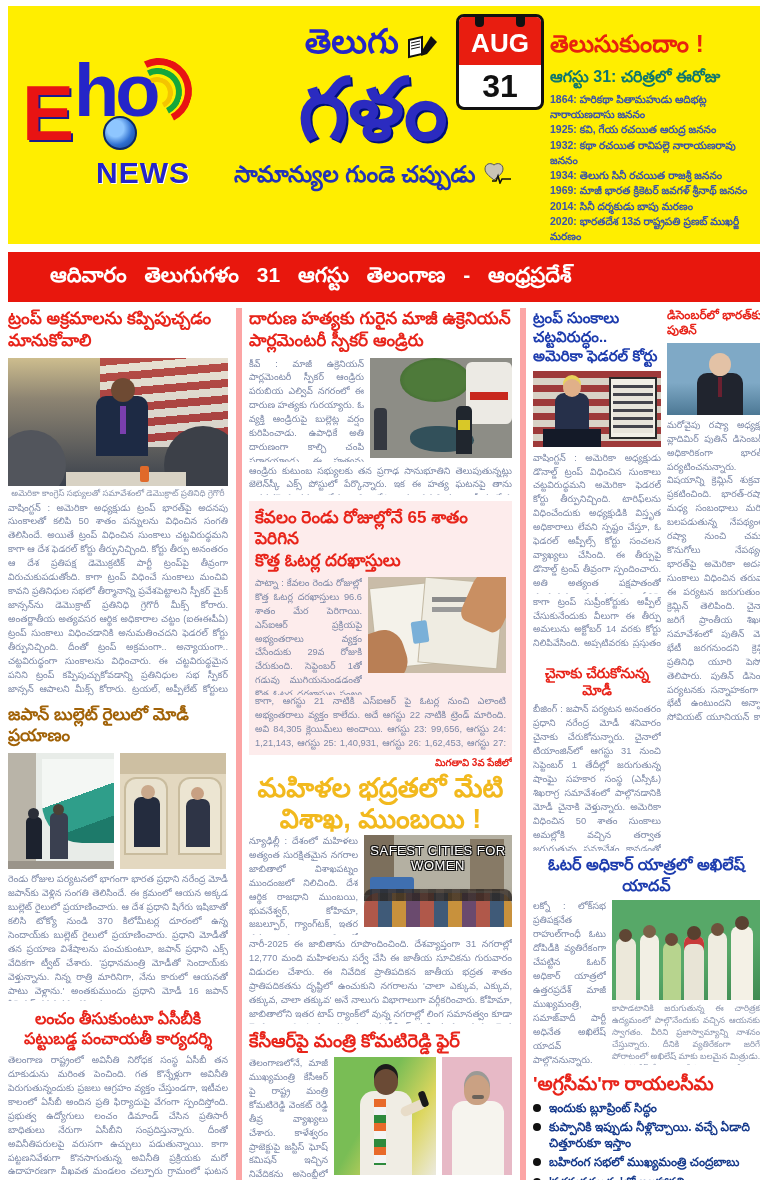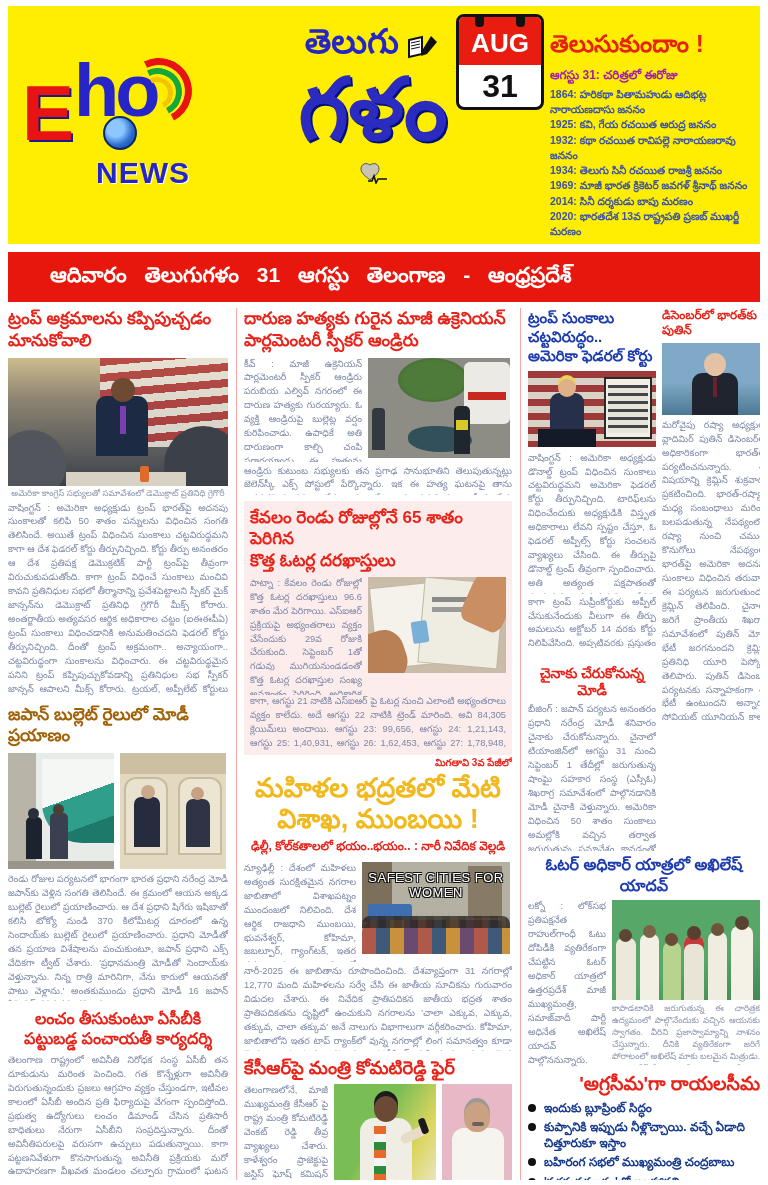--- a/index.html
+++ b/index.html
@@ -23,31 +23,31 @@
   .book-icon { display:inline-block; vertical-align:middle; margin-left:4px; }
   .title-main { font-size:86px; font-weight:900; color:#2b2bc0; line-height:0.95; text-shadow:2px 2px 0 #00107a; }
   .tagline { margin-top:10px; font-size:23px; font-weight:900; color:#2333b8; }
   .heart-icon { display:inline-block; vertical-align:middle; margin-left:2px; }
   .calendar { position:absolute; left:448px; top:8px; width:88px; height:96px; background:#ffffff; border:3px solid #111; border-radius:8px; overflow:hidden; }
   .cal-top { height:48px; background:#e81d10; color:#fff; font-weight:900; font-size:26px; text-align:center; line-height:52px; position:relative; }
   .cal-ring { position:absolute; top:-6px; width:9px; height:16px; background:#111; border-radius:4px; }
   .cal-day { height:31px; color:#111; font-weight:900; font-size:32px; text-align:center; line-height:42px; }
   .know-box { width:222px; padding:24px 10px 4px 12px; }
   .know-title { color:#e8220e; font-size:24px; font-weight:900; margin-bottom:4px; }
-  .know-sub { color:#a21caf; font-size:12px; font-weight:900; margin-bottom:2px; }
+  .know-sub { color:#0f766e; font-size:16px; font-weight:900; margin-bottom:2px; }
   .know-list { list-style:none; }
   .know-list li { color:#3a52aa; font-size:10.5px; font-weight:700; line-height:1.45; }
 
   
   .date-band { position:absolute; left:8px; top:252px; width:752px; height:50px; background:#e8170d; color:#ffffff; display:flex; align-items:center; padding-left:42px; font-size:21px; font-weight:900; word-spacing:12px; }
 
   
   .content { position:absolute; left:8px; top:308px; width:752px; height:872px; display:grid; grid-template-columns:220px 276px 240px; column-gap:8px; overflow:hidden; }
   .col { overflow:hidden; }
-  .col-mid, .col-right { border-left:1px solid #fca5a5; padding-left:7px; }
+  .col-mid, .col-right { border-left:6px solid #fca5a5; padding-left:7px; }
 
   .hl { font-weight:900; line-height:1.28; }
   .hl-red { color:#e8241a; }
   .hl-blue { color:#1d3cae; }
   .hl-orange { color:#a16207; }
   .body-txt { font-size:9.3px; line-height:1.5; color:#7c88a7; text-align:justify; overflow:hidden; }
   .body-txt::first-line { }
   .caption { font-size:8.5px; color:#8a94ad; text-align:center; overflow:hidden; }
   .more-note { color:#e8241a; font-size:10px; font-weight:900; text-align:right; margin:2px 0; }
   .row { display:flex; gap:6px; }
@@ -92,20 +92,21 @@
         <span class="book-icon">
           <svg width="34" height="26" viewBox="0 0 34 26">
               <path d="M2 6 L15 3 L15 20 L2 23 Z" fill="#fff" stroke="#111" stroke-width="2"></path>
               <path d="M4 9 L13 7 M4 12 L13 10 M4 15 L13 13" stroke="#111" stroke-width="1"></path>
               <path d="M24 2 L30 8 L20 20 L14 22 L16 15 Z" fill="#111"></path>
             </svg>
         </span>
       </div>
       <div class="title-main">గళం</div>
       <div class="tagline">
+        <span>సామాన్యుల గుండె చప్పుడు</span>
         <span class="heart-icon">
           <svg width="28" height="22" viewBox="0 0 28 22">
               <path d="M10 3 C6 0 1 2 1 7 C1 12 8 16 10 18 C12 16 19 12 19 7 C19 2 14 0 10 3 Z" fill="#c9c4b4" stroke="#555" stroke-width="1"></path>
               <path d="M8 19 L12 19 L14 14 L16 21 L18 17 L27 17" stroke="#111" stroke-width="1.6" fill="none"></path>
             </svg>
         </span>
       </div>
     </div>
 
     <div class="calendar">
@@ -220,21 +221,20 @@
         </div>
         <p class="body-txt" style="height:56px;">కాగా, ఆగస్టు 21 నాటికి ఎస్ఐఆర్ పై ఓటర్ల నుంచి ఎలాంటి అభ్యంతరాలు వ్యక్తం కాలేదు. అదే ఆగస్టు 22 నాటికి ట్రెండ్ మారింది. అవి 84,305 క్లెయిమ్‌లు అందాయి. ఆగస్టు 23: 99,656, ఆగస్టు 24: 1,21,143, ఆగస్టు 25: 1,40,931, ఆగస్టు 26: 1,62,453, ఆగస్టు 27: 1,78,948, ఆగస్టు 28: 1,95,802కి పెరిగింది.</p>
       </article>
       <div class="more-note">మిగతావి 3వ పేజీలో</div>
 
       <article>
         <h2 class="gold-hl">
           <span>మహిళల భద్రతలో మేటి</span><br>
           <span>విశాఖ, ముంబయి !</span>
         </h2>
-        <div class="women-sub">ఢిల్లీ, కోల్‌కతాలలో భయం..భయం.. : నారీ నివేదిక వెల్లడి</div>
         <div class="row">
           <p class="body-txt" style="width:112px;height:100px;">న్యూఢిల్లీ : దేశంలో మహిళలు అత్యంత సురక్షితమైన నగరాల జాబితాలో విశాఖపట్నం ముందంజలో నిలిచింది. దేశ ఆర్థిక రాజధాని ముంబయి, భువనేశ్వర్, కోహిమా, జబల్పూర్, గ్యాంగ్‌టక్, ఇతర నగరాలు కూడా ఆ జాబితాలో ఉన్నాయి. మహిళలకు రక్షణ లోపించిన నగరాల జాబితాలో దేశ రాజధాని ఢిల్లీ, కోల్‌కతా, శ్రీనగర్, పాట్నా, జైపూర్, ఫరీదాబాద్ ఉన్నాయి.</p>
           <div class="ph" style="width:148px;height:92px;background:linear-gradient(180deg,#b4b0a2 0 55%,#948f82 100%);">
             <div class="abs" style="left:0;top:0;width:30px;height:60px;background:#7c6f5c;"></div>
             <div class="abs" style="right:8px;top:4px;width:34px;height:52px;background:#877a66;"></div>
             <div class="abs" style="left:6px;top:42px;width:44px;height:22px;background:#3f6fb0;border-radius:3px;"></div>
             <div class="abs" style="left:0;bottom:0;width:100%;height:34px;background:repeating-linear-gradient(90deg,#b0584a 0 14px,#3f5a78 14px 28px,#c8913c 28px 42px,#6a4a6e 42px 56px);border-radius:14px 14px 0 0;"></div>
             <div class="abs" style="left:0;bottom:26px;width:100%;height:12px;background:repeating-linear-gradient(90deg,#2a2420 0 8px,#3a302a 8px 16px);opacity:.8;border-radius:8px 8px 0 0;"></div>
             <div class="safest-title">SAFEST CITIES FOR WOMEN</div>
           </div>
@@ -318,21 +318,21 @@
               <div class="abs" style="left:75px;bottom:60px;width:14px;height:14px;border-radius:50%;background:#58402f;"></div>
               <div class="abs" style="left:99px;bottom:64px;width:13px;height:13px;border-radius:50%;background:#6e523c;"></div>
               <div class="abs" style="left:123px;bottom:70px;width:14px;height:14px;border-radius:50%;background:#5a4232;"></div>
             </div>
             <p class="caption" style="height:62px;text-align:justify;margin-top:3px;">కాపాడటానికి జరుగుతున్న ఈ చారిత్రక ఉద్యమంలో పాల్గొనేందుకు వచ్చిన ఆయనకు స్వాగతం. వీరిని ప్రజాస్వామ్యాన్ని నాశనం చేస్తున్నారు. దీనికి వ్యతిరేకంగా జరిగే పోరాటంలో అఖిలేష్ మాకు బలమైన మిత్రుడు. ఉత్తరప్రదేశ్‌తోపాటు దేశవ్యాప్తంగా పేదలు, అణగారిన వర్గాల గొంతుకగా అఖిలేష్ ఉంటారు అని కెసి వేణుగోపాల్ ఎక్స్ పోస్టులో పేర్కొన్నారు. ఈ యాత్ర సెప్టెంబర్ 1న ముగియనుంది.</p>
           </div>
         </div>
       </article>
 
       <article>
-        <h2 class="hl hl-red" style="font-size:19px;text-align:right;margin:4px 0 2px;">'అగ్రసీమ'గా రాయలసీమ</h2>
+        <h2 class="hl hl-red" style="font-size:19px;text-align:left;margin:4px 0 2px;">'అగ్రసీమ'గా రాయలసీమ</h2>
         <div>
           <div class="bullet-row">
               <span class="dot"></span>
               <span class="bullet-txt">ఇందుకు బ్లూప్రింట్ సిద్ధం</span>
             </div>
           <div class="bullet-row">
               <span class="dot"></span>
               <span class="bullet-txt">కుప్పానికి ఇప్పుడు నీళ్లొచ్చాయి. వచ్చే ఏడాది చిత్తూరుకూ ఇస్తాం</span>
             </div>
           <div class="bullet-row">

